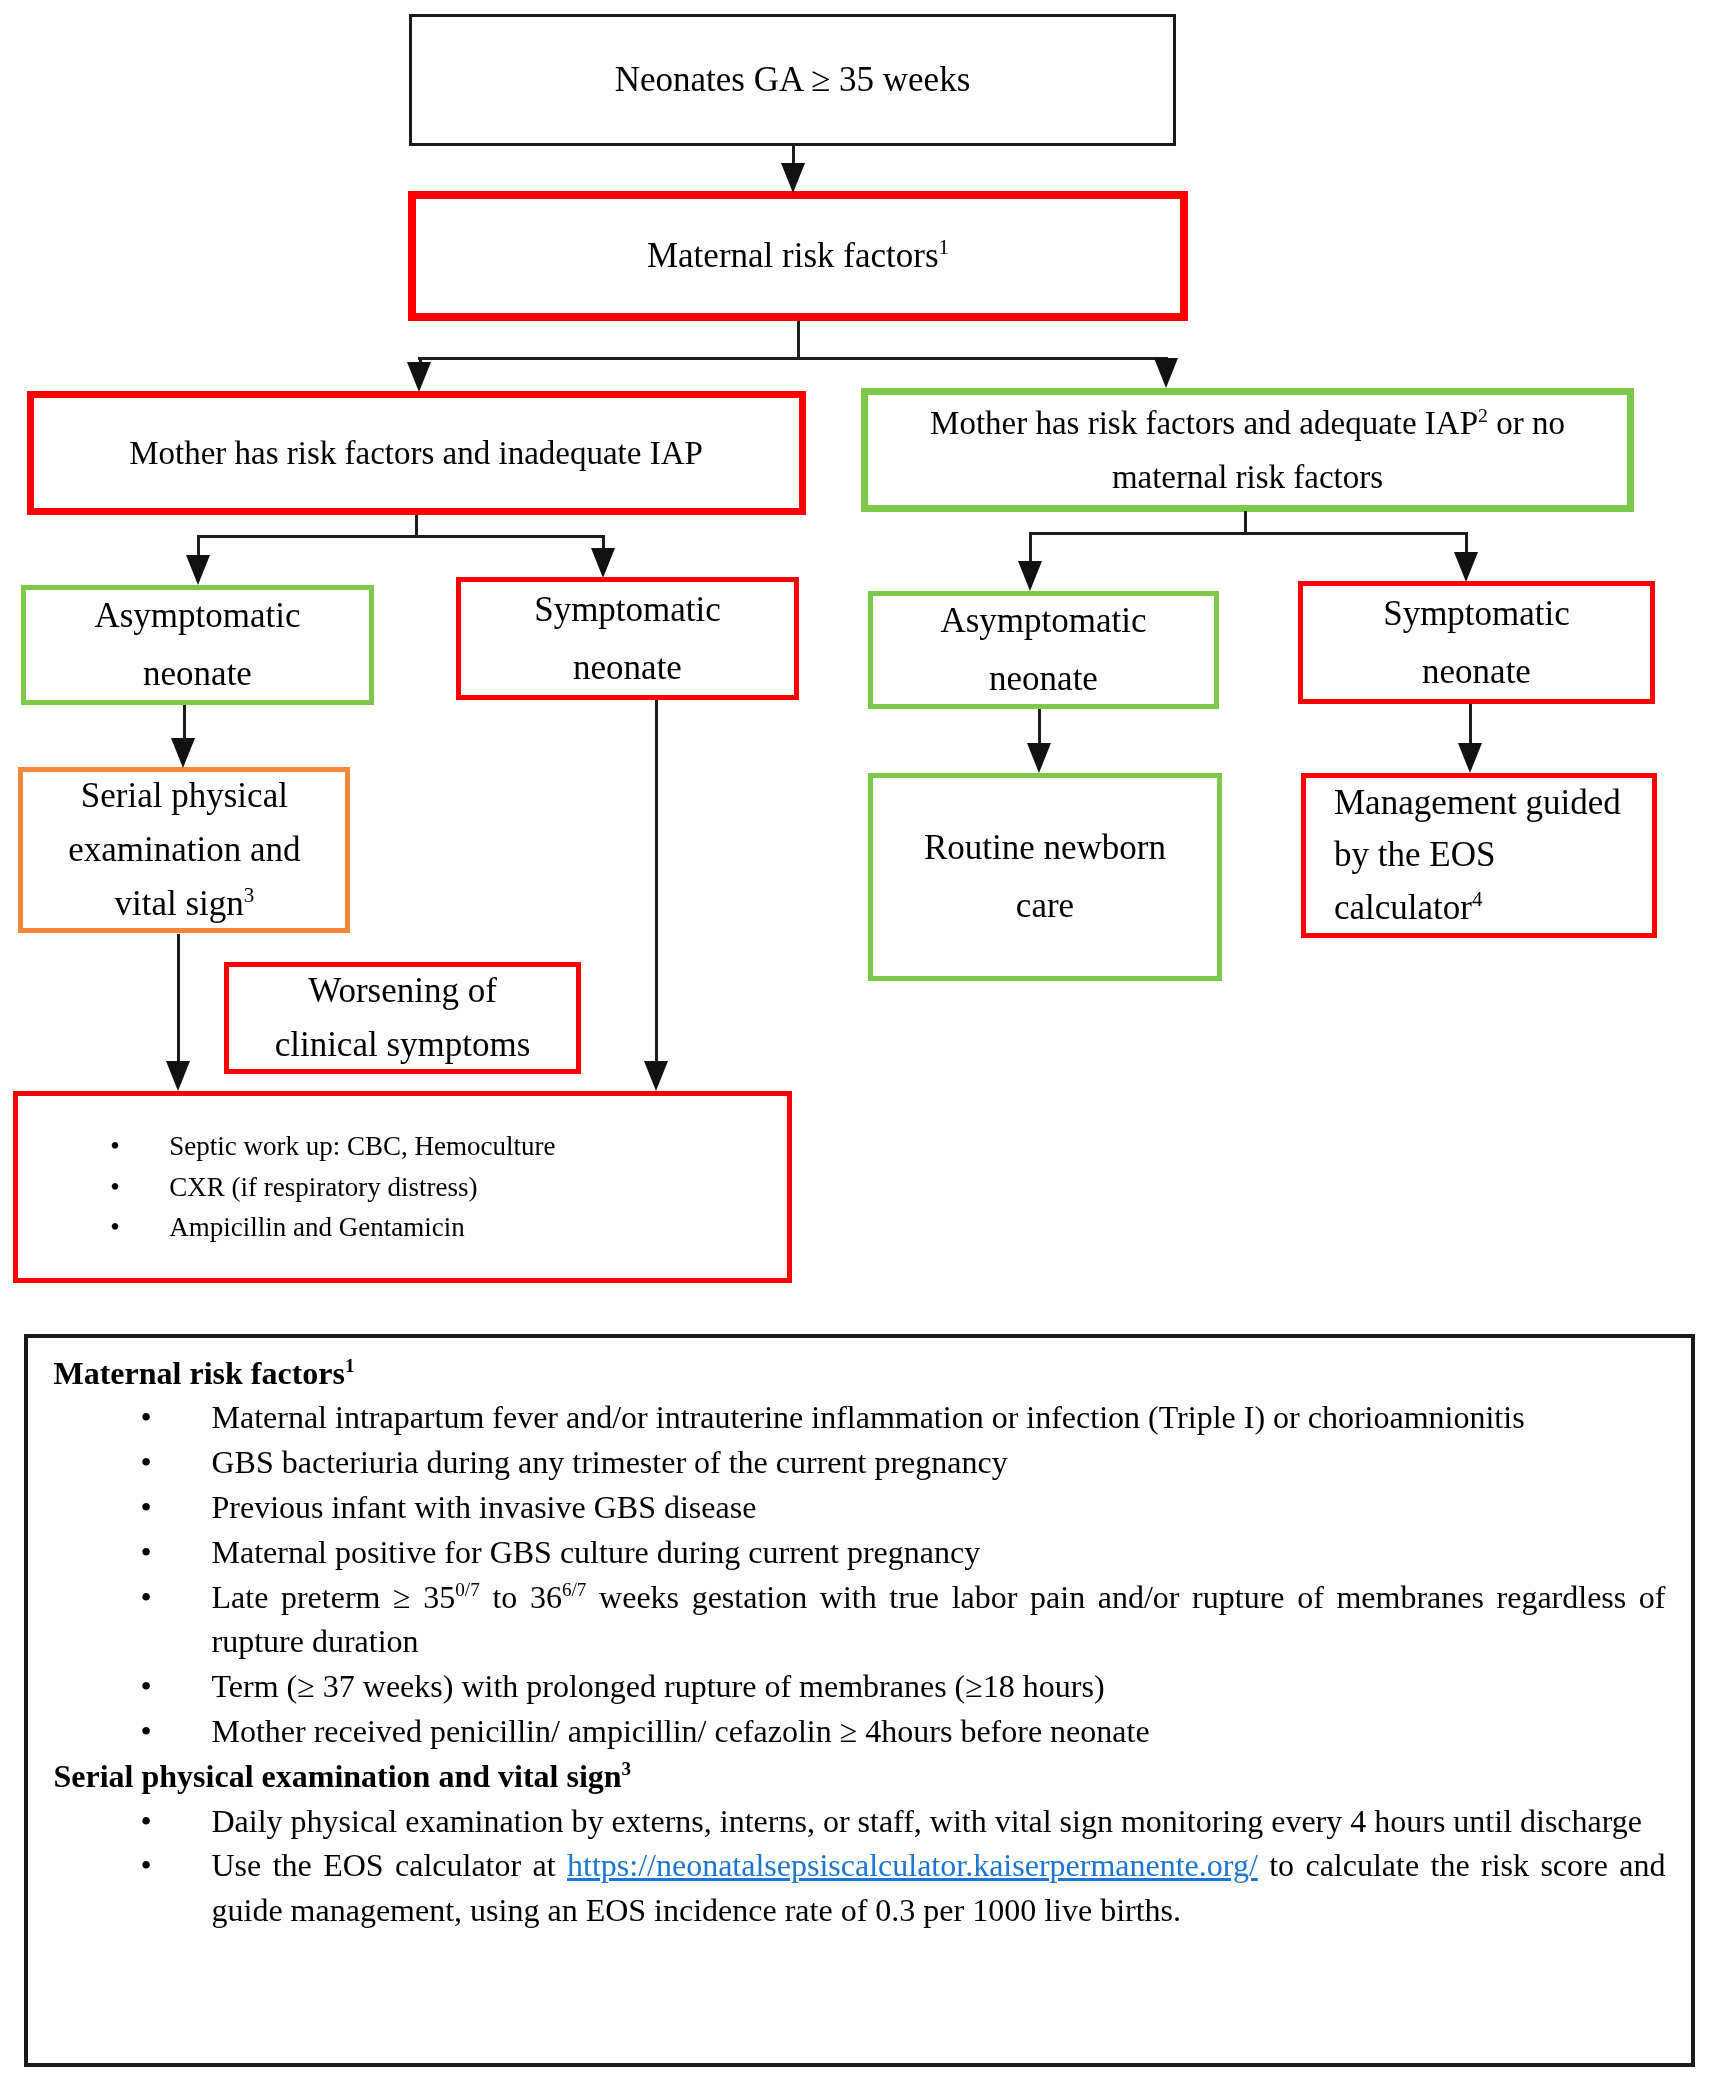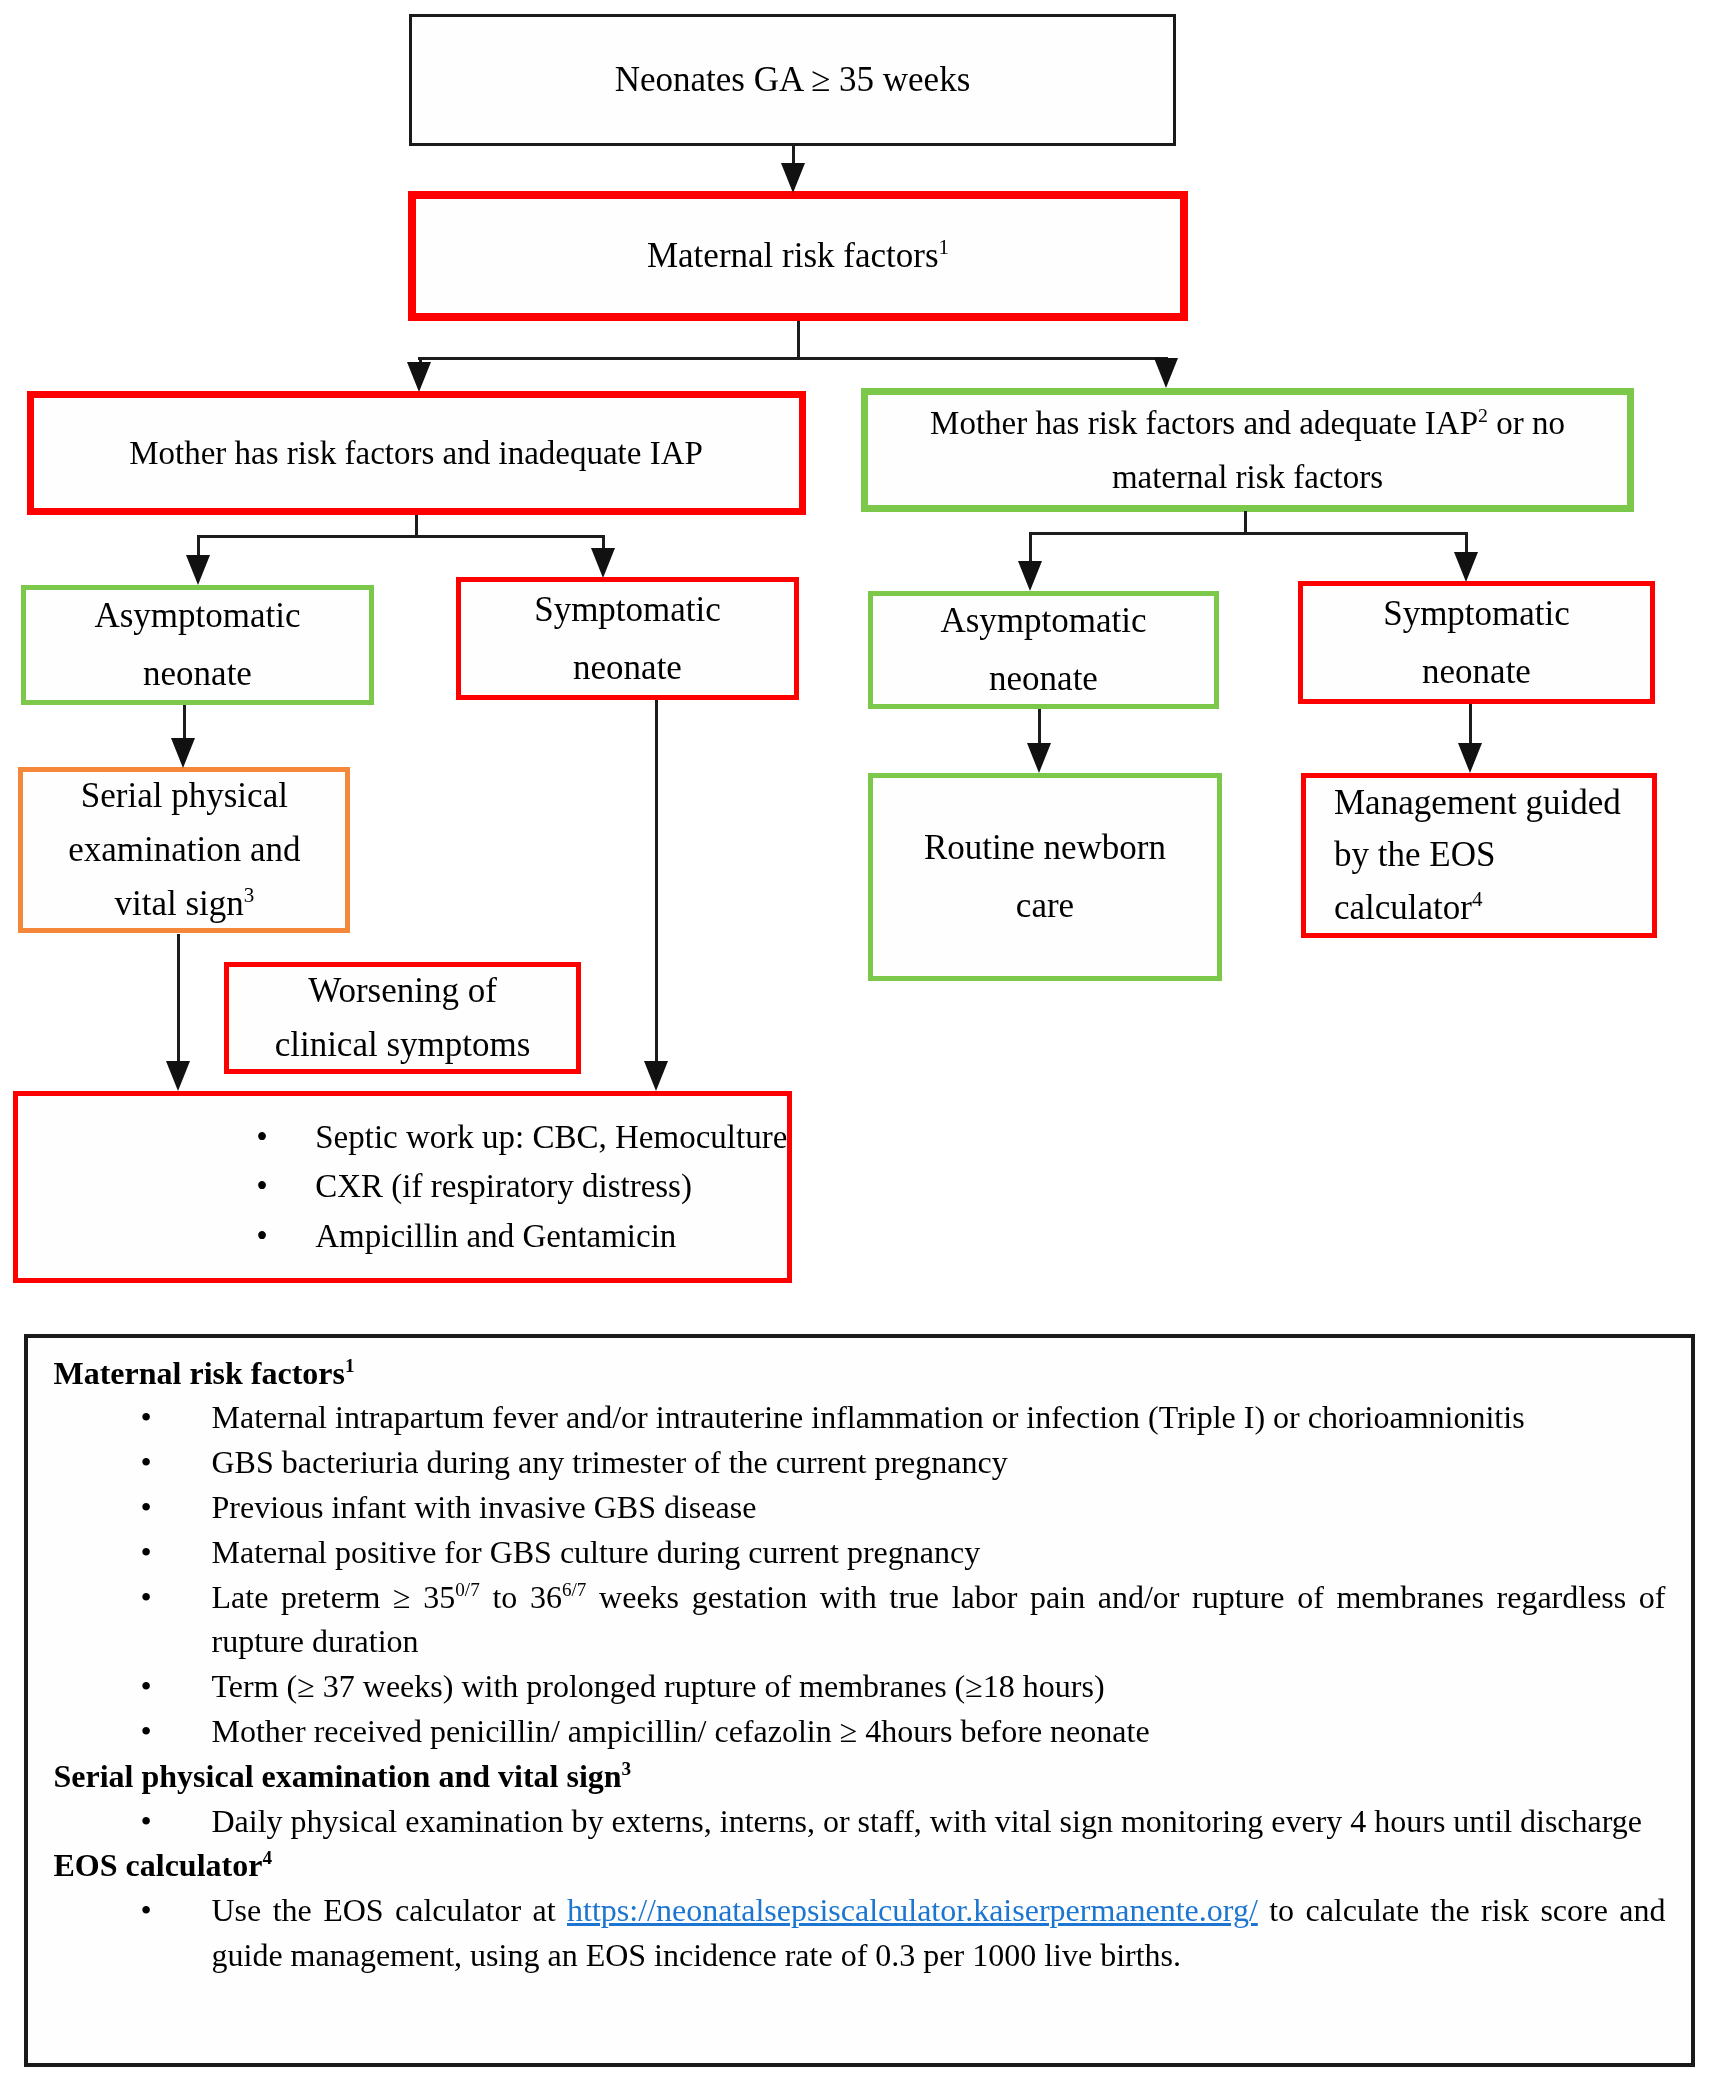--- a/index.html
+++ b/index.html
@@ -24,21 +24,21 @@
   
   .vline,.hline{position:absolute;background:#1c1c1c;}
   .vline{width:2.5px;}
   .hline{height:2.5px;}
   .ah{
     position:absolute;width:0;height:0;
     border-left:12.2px solid transparent;border-right:12.2px solid transparent;
     border-top:30px solid #111;
   }
   
-  .septic{align-items:center;justify-content:flex-end;text-align:left;font-size:33px;}
+  .septic{align-items:center;justify-content:flex-start;text-align:left;font-size:27px;}
   .septic ul{list-style:none;margin:0;padding:0;}
   .septic li{position:relative;padding-left:151px;line-height:1.5;}
   .septic li::before{content:"•";position:absolute;left:92px;}
   
   .notes{
     position:absolute;box-sizing:border-box;border:4.6px solid #1a1a1a;background:#fefefe;
     font-size:32px;line-height:1.4;padding:12.7px 25.5px;text-align:left;
   }
   .note-heading{font-weight:bold;}
   .note-list{list-style:none;margin:0;padding:0;}
@@ -156,20 +156,19 @@
         <li>Late preterm ≥ 35<sup>0/7</sup> to 36<sup>6/7</sup> weeks gestation with true labor pain and/or rupture of membranes regardless of rupture duration</li>
         <li>Term (≥ 37 weeks) with prolonged rupture of membranes (≥18 hours)</li>
       </ul>
       <ul class="note-list">
         <li>Mother received penicillin/ ampicillin/ cefazolin ≥ 4hours before neonate</li>
       </ul>
       <div class="note-heading">Serial physical examination and vital sign<sup>3</sup></div>
       <ul class="note-list">
         <li>Daily physical examination by externs, interns, or staff, with vital sign monitoring every 4 hours until discharge</li>
       </ul>
-      <div class="note-heading">EOS calculator<sup>4</sup></div>
       <ul class="note-list">
         <li>Use the EOS calculator at <span class="link">https://neonatalsepsiscalculator.kaiserpermanente.org/</span> to calculate the risk score and guide management, using an EOS incidence rate of 0.3 per 1000 live births.</li>
       </ul>
     </div>
 
 </div>
 
 
 </body></html>

